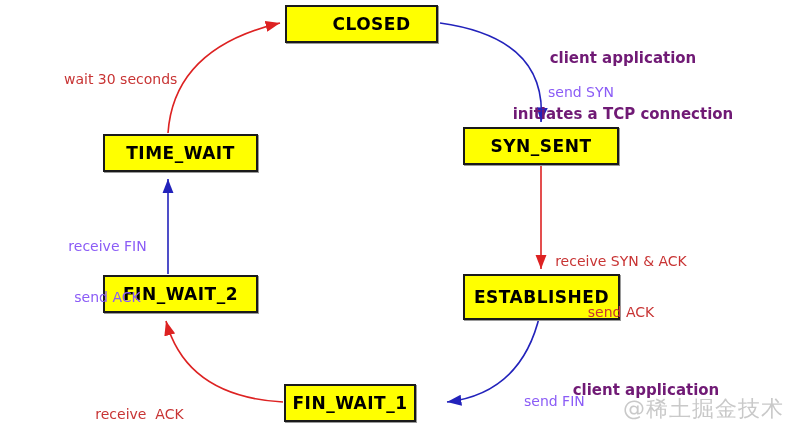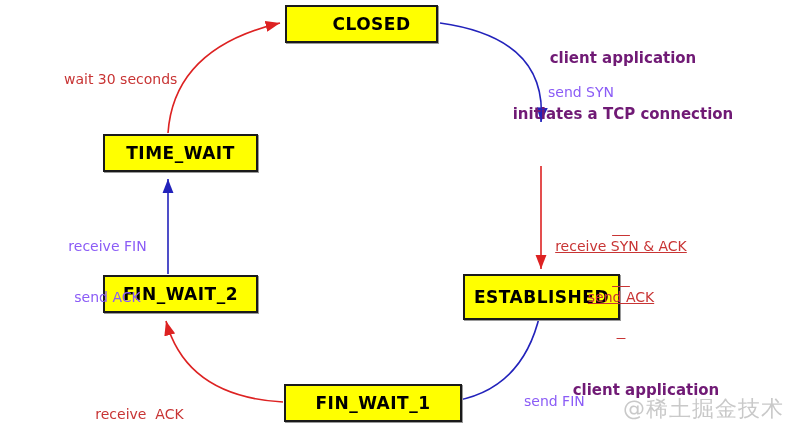--- a/index.html
+++ b/index.html
@@ -47,45 +47,48 @@
     <path d="M 541 166 L 541 269" fill="none" stroke="#dd2222" stroke-width="1.6" marker-end="url(#arrowRed)"></path>
     <path d="M 540 314 Q 522 393 447 402" fill="none" stroke="#2222bb" stroke-width="1.6" marker-end="url(#arrowBlue)"></path>
     <path d="M 283 402 C 230 399 182 380 166 321" fill="none" stroke="#dd2222" stroke-width="1.6" marker-end="url(#arrowRed)"></path>
     <path d="M 168 274 L 168 179" fill="none" stroke="#2222bb" stroke-width="1.6" marker-end="url(#arrowBlue)"></path>
     <path d="M 168 133 Q 174 48 280 23" fill="none" stroke="#dd2222" stroke-width="1.6" marker-end="url(#arrowRed)"></path>
   </svg>
 
   <div class="state" style="left:285px;top:5px;width:153px;height:38px;padding-left:20px;">
     <span>CLOSED</span>
   </div>
+  <div class="state" style="left:463px;top:127px;width:156px;height:38px;">
+    <span>SYN_SENT</span>
+  </div>
   <div class="state" style="left:463px;top:274px;width:157px;height:46px;">
     <span>ESTABLISHED</span>
   </div>
-  <div class="state" style="left:284px;top:384px;width:178px;height:38px;">
+  <div class="state" style="left:284px;top:384px;width:132px;height:38px;">
     <span>FIN_WAIT_1</span>
   </div>
   <div class="state" style="left:103px;top:275px;width:155px;height:38px;">
     <span>FIN_WAIT_2</span>
   </div>
   <div class="state" style="left:103px;top:134px;width:155px;height:38px;">
     <span>TIME_WAIT</span>
   </div>
 
   <div class="note" style="left:497px;top:11px;width:252px;">
     <div>client application</div>
     <div>initiates a TCP connection</div>
   </div>
   <div class="note" style="left:520px;top:343px;width:252px;">
     <div>client application</div>
     
   </div>
 
   <div class="edge-label blue-label" style="left:548px;top:84px;">send SYN</div>
 
-  <div class="edge-label red-label" style="left:546px;top:204px;width:150px;text-decoration:underline;">
+  <div class="edge-label red-label" style="left:546px;top:219px;width:150px;">
     <div>receive SYN &amp; ACK</div>
     <div>send ACK</div>
   </div>
 
   <div class="edge-label blue-label" style="left:494px;top:393px;margin-left:30px;">send FIN</div>
 
   <div class="edge-label red-label" style="left:72px;top:372px;width:135px;">
     <div>receive  ACK</div>
     
   </div>

